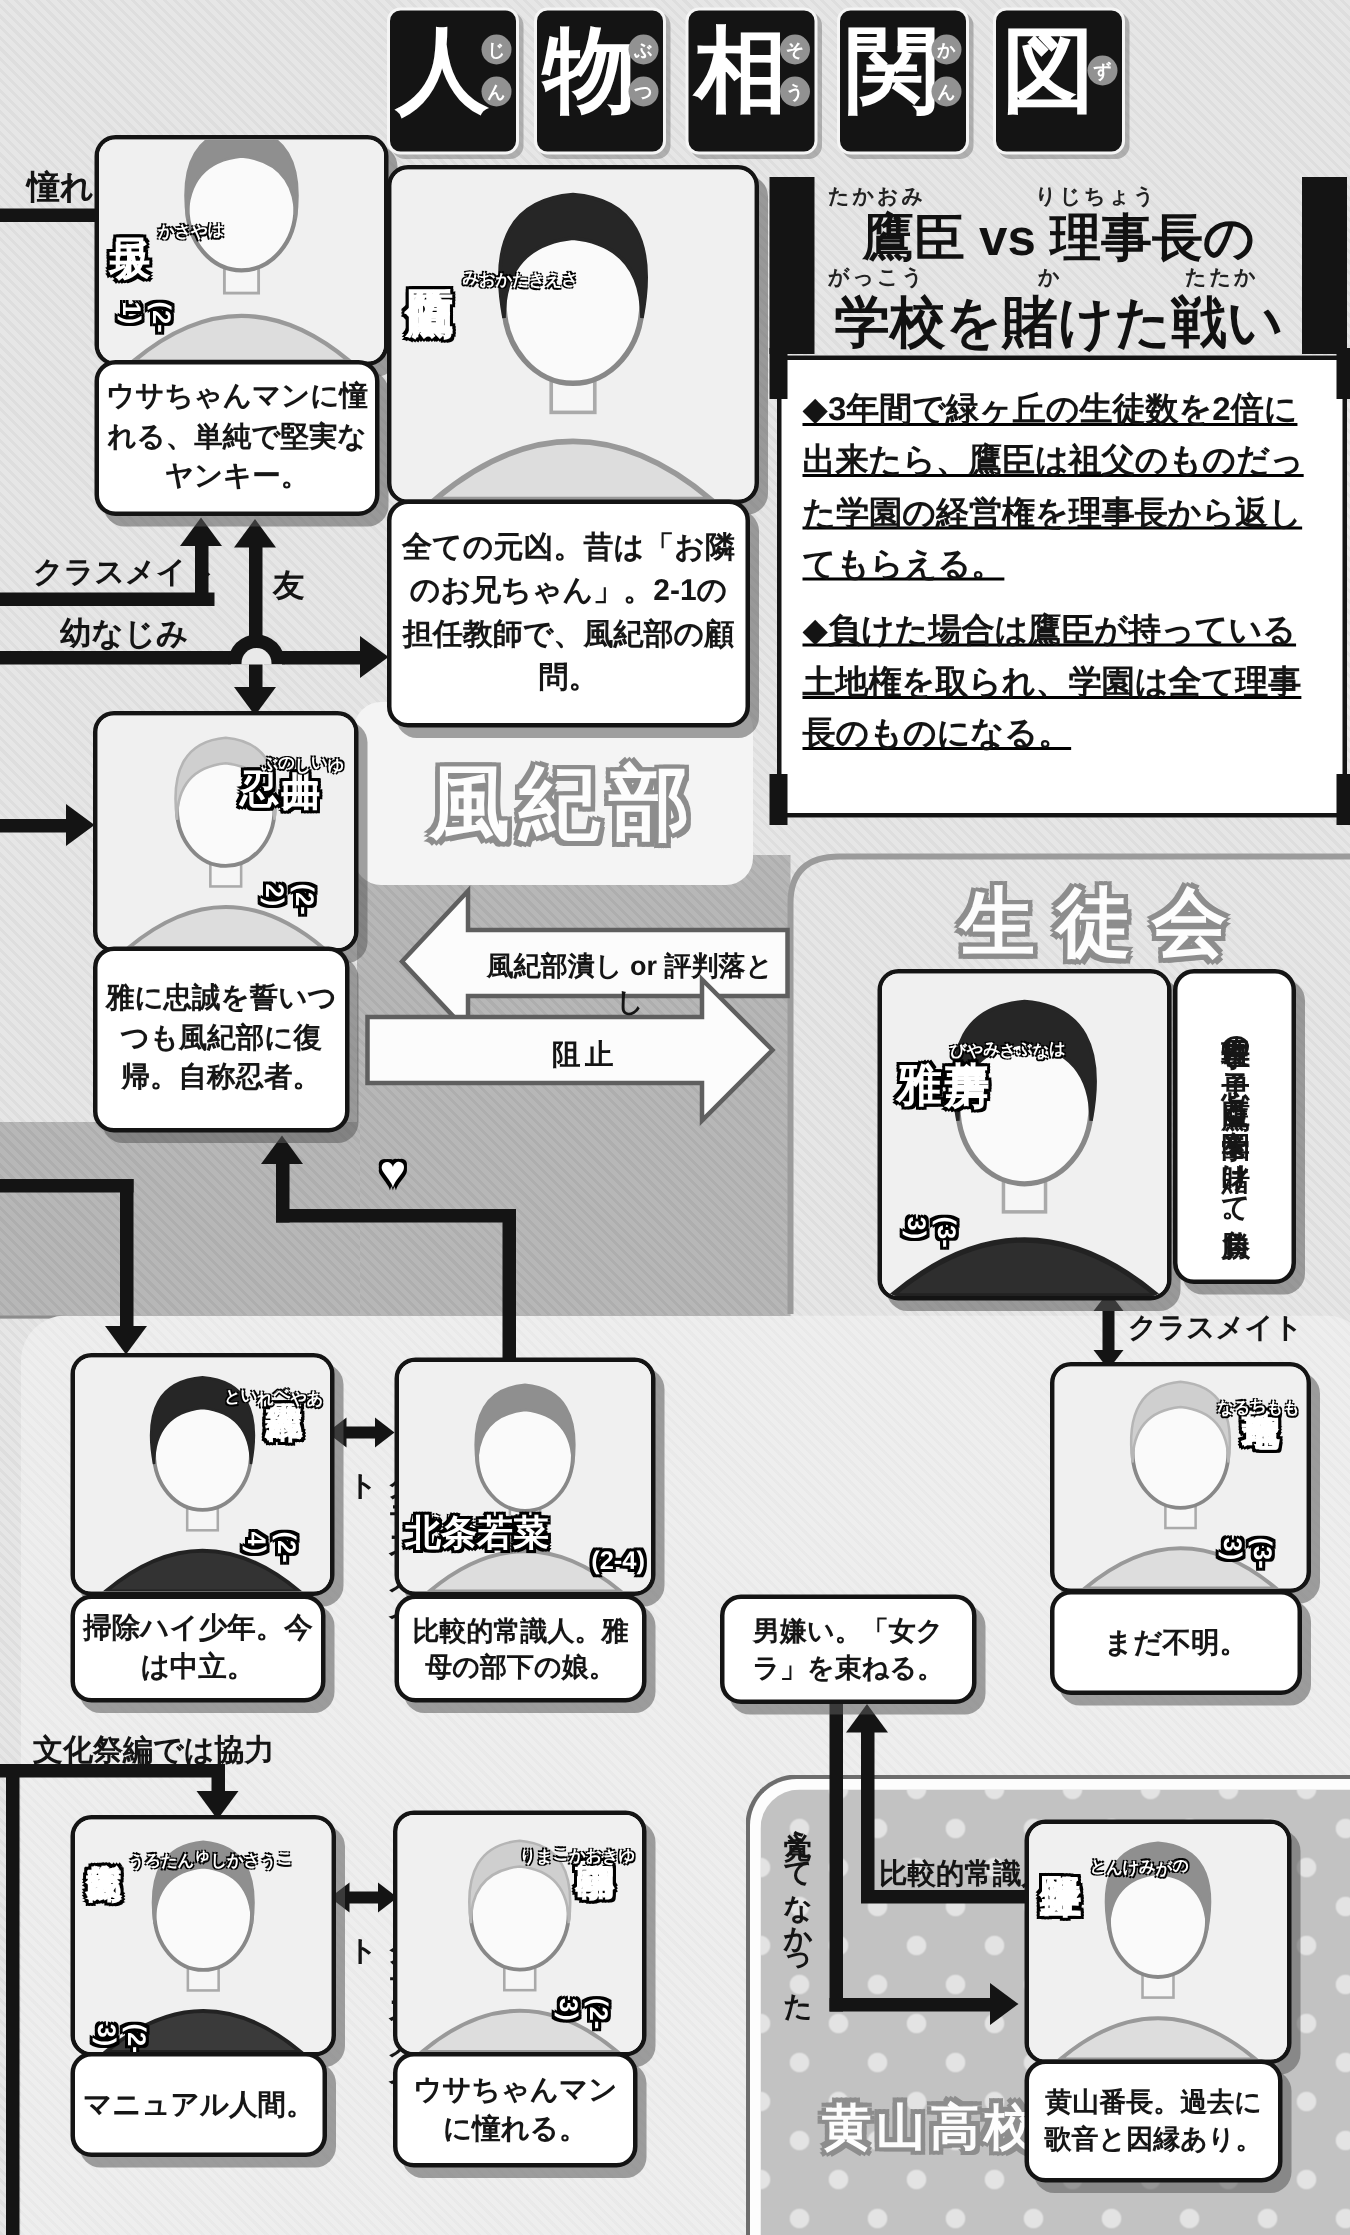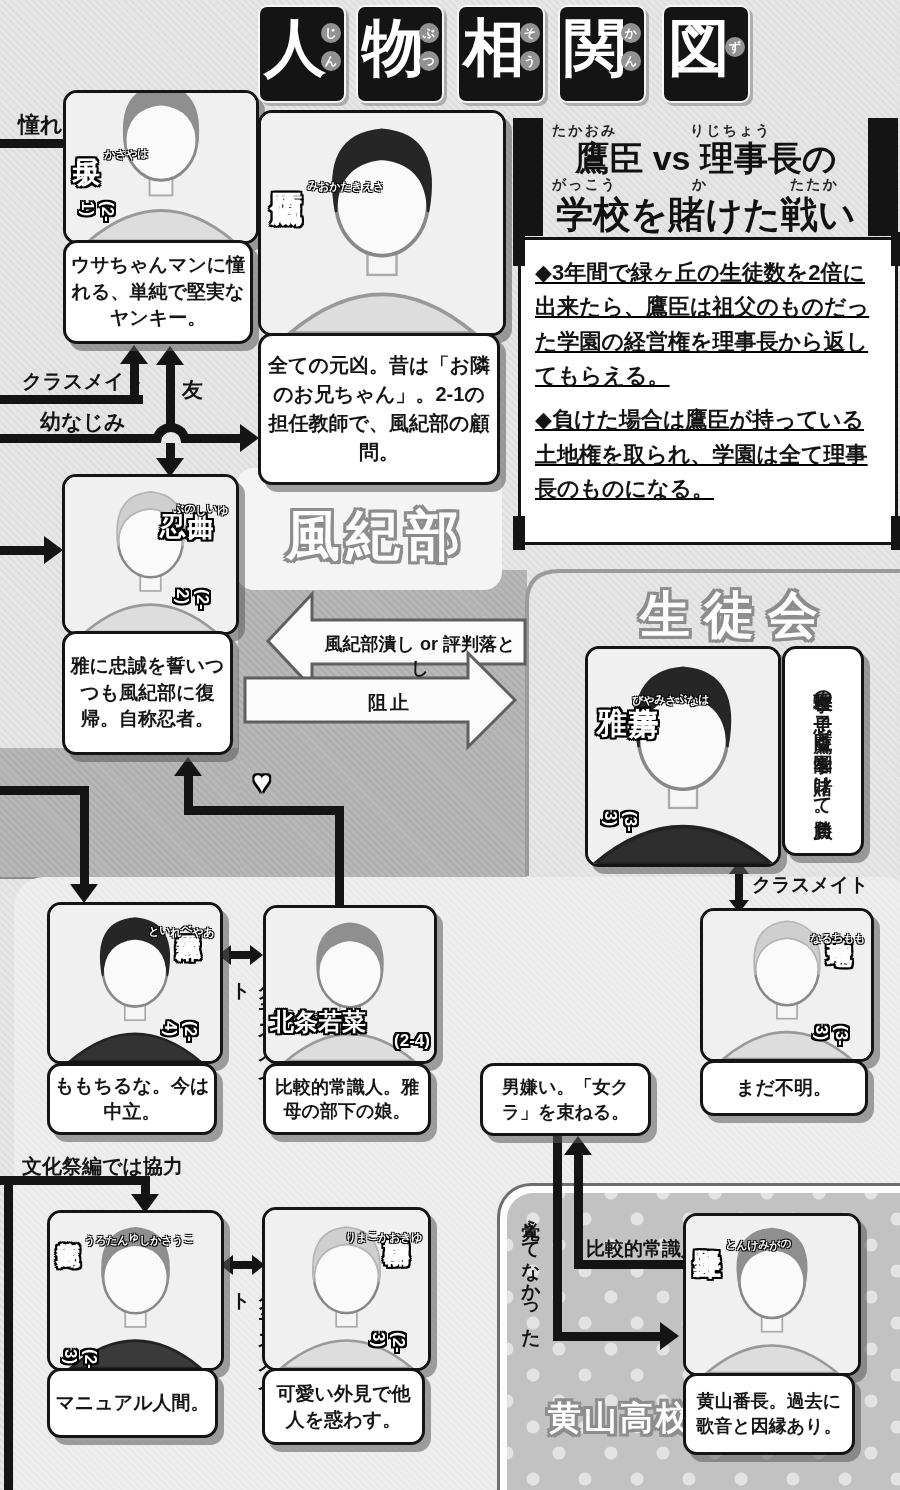--- a/index.html
+++ b/index.html
@@ -279,21 +279,21 @@
         <ellipse cx="50" cy="38" rx="19" ry="22" fill="#fafafa" stroke="#888" stroke-width="1.5"></ellipse>
         <path d="M31 42 Q25 10 50 8 Q75 10 69 42 Q69 22 50 20 Q31 22 31 42 Z" fill="#262626" stroke="#262626"></path>
     </svg>
     <div class="vname-wrap" style="right:6px;top:10px;left:auto;position:absolute;">
       <span class="ow vtext nm" style="position:absolute;right:12px;top:0;font-size:25px;">綾部麗人</span>
       <span class="ow vtext nm-furi" style="position:absolute;right:0;top:4px;">あやべれいと</span>
       <span class="ow vside ncls" style="position:absolute;right:14px;top:106px;">(2-4)</span>
     </div>
   </div>
   <div class="abs descbox" style="left:47px;top:1063px;width:170px;height:72px;font-size:19px;line-height:1.35;padding:3px;">
-    <span>ももちるな。今は中立。</span>
+    <span>掃除ハイ少年。今は中立。</span>
   </div>
 
   <div class="abs imgbox" style="left:263px;top:905px;width:168px;height:153px;">
     <svg class="portrait" viewBox="0 0 100 92" preserveAspectRatio="xMidYMax slice">
       <rect width="100" height="92" fill="#f0f0f0"></rect>
         <path d="M12 92 Q50 60 88 92 Z" fill="#ddd" stroke="#999" stroke-width="1.5"></path>
         <rect x="44" y="52" width="12" height="16" fill="#f6f6f6" stroke="#aaa"></rect>
         <ellipse cx="50" cy="38" rx="19" ry="22" fill="#fafafa" stroke="#888" stroke-width="1.5"></ellipse>
         <path d="M31 42 Q27 12 50 10 Q73 12 69 42 Q69 22 50 20 Q31 22 31 42 Z" fill="#8f8f8f" stroke="#8f8f8f"></path>
     </svg>
@@ -316,21 +316,21 @@
         <rect x="44" y="52" width="12" height="16" fill="#f6f6f6" stroke="#aaa"></rect>
         <ellipse cx="50" cy="38" rx="19" ry="22" fill="#fafafa" stroke="#888" stroke-width="1.5"></ellipse>
         <path d="M31 42 Q27 12 50 10 Q73 12 69 42 Q69 22 50 20 Q31 22 31 42 Z" fill="#cfcfcf" stroke="#b5b5b5"></path>
     </svg>
     <div class="vname-wrap" style="right:6px;top:10px;left:auto;position:absolute;">
       <span class="ow vtext nm" style="position:absolute;right:12px;top:0;font-size:25px;">百地瑠奈</span>
       <span class="ow vtext nm-furi" style="position:absolute;right:0;top:4px;">ももちるな</span>
       <span class="ow vside ncls" style="position:absolute;right:14px;top:104px;">(3-3)</span>
     </div>
   </div>
-  <div class="abs descbox" style="left:700px;top:1060px;width:168px;height:56px;font-size:19px;padding:3px;">
+  <div class="abs descbox" style="left:700px;top:1060px;width:168px;height:70px;font-size:19px;padding:3px;">
     <span>まだ不明。</span>
   </div>
 
   <div class="abs imgbox" style="left:47px;top:1210px;width:171px;height:155px;">
     <svg class="portrait" viewBox="0 0 100 92" preserveAspectRatio="xMidYMax slice">
       <rect width="100" height="92" fill="#f0f0f0"></rect>
         <path d="M12 92 Q50 60 88 92 Z" fill="#3a3a3a" stroke="#222" stroke-width="1.5"></path>
         <rect x="44" y="52" width="12" height="16" fill="#f6f6f6" stroke="#aaa"></rect>
         <ellipse cx="50" cy="38" rx="19" ry="22" fill="#fafafa" stroke="#888" stroke-width="1.5"></ellipse>
         <path d="M31 42 Q27 12 50 10 Q73 12 69 42 Q69 22 50 20 Q31 22 31 42 Z" fill="#8f8f8f" stroke="#8f8f8f"></path>
@@ -353,21 +353,21 @@
         <ellipse cx="50" cy="38" rx="19" ry="22" fill="#fafafa" stroke="#888" stroke-width="1.5"></ellipse>
         <path d="M31 42 Q27 12 50 10 Q73 12 69 42 Q69 22 50 20 Q31 22 31 42 Z" fill="#cfcfcf" stroke="#b5b5b5"></path>
     </svg>
     <div class="vname-wrap" style="right:6px;top:10px;left:auto;position:absolute;">
       <span class="ow vtext nm" style="position:absolute;right:12px;top:0;font-size:26px;">雪岡小鞠</span>
       <span class="ow vtext nm-furi" style="position:absolute;right:0;top:4px;">ゆきおかこまり</span>
       <span class="ow vside ncls" style="position:absolute;right:14px;top:112px;">(2-3)</span>
     </div>
   </div>
   <div class="abs descbox" style="left:262px;top:1368px;width:163px;height:77px;font-size:19px;line-height:1.35;padding:3px;">
-    <span>可愛い外見で他人を惑わす。</span>
+    <span>ウサちゃんマンに憧れる。</span>
   </div>
 
   <div class="abs imgbox" style="left:683px;top:1213px;width:172px;height:157px;">
     <svg class="portrait" viewBox="0 0 100 92" preserveAspectRatio="xMidYMax slice">
       <rect width="100" height="92" fill="#f0f0f0"></rect>
         <path d="M12 92 Q50 60 88 92 Z" fill="#ddd" stroke="#999" stroke-width="1.5"></path>
         <rect x="44" y="52" width="12" height="16" fill="#f6f6f6" stroke="#aaa"></rect>
         <ellipse cx="50" cy="38" rx="19" ry="22" fill="#fafafa" stroke="#888" stroke-width="1.5"></ellipse>
         <path d="M31 42 Q25 10 50 8 Q75 10 69 42 Q69 22 50 20 Q31 22 31 42 Z" fill="#8f8f8f" stroke="#8f8f8f"></path>
     </svg>

